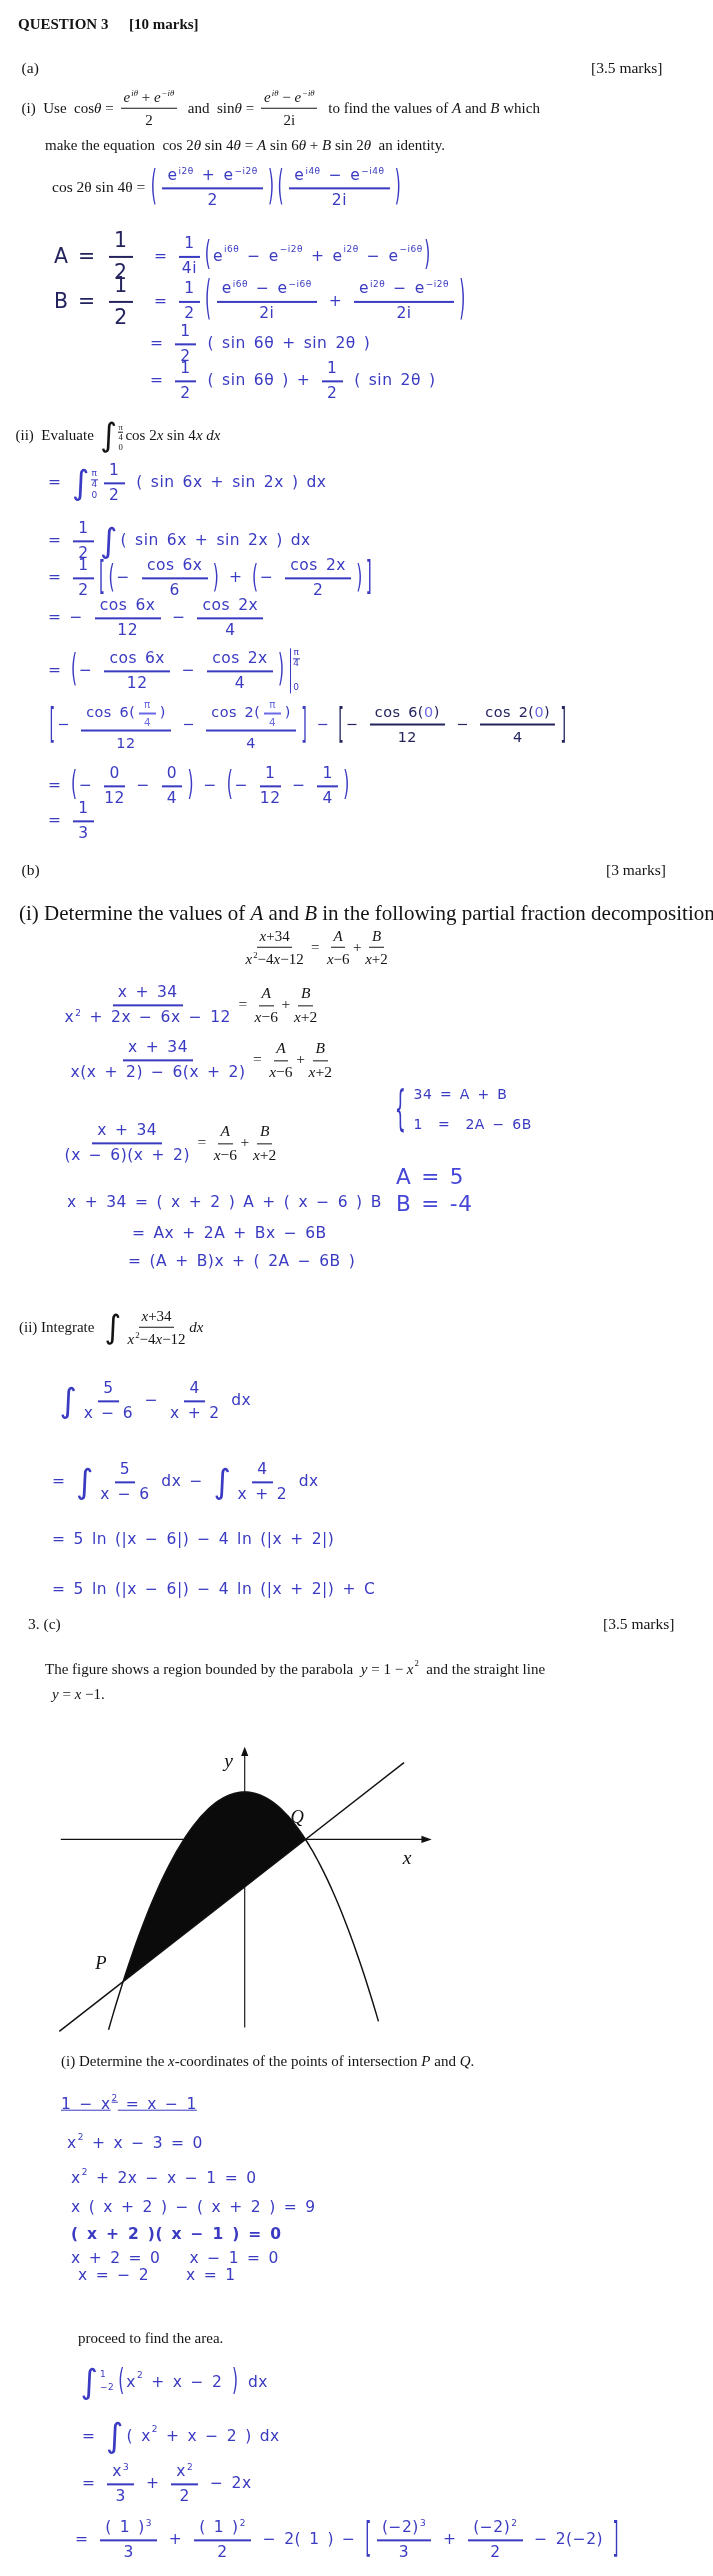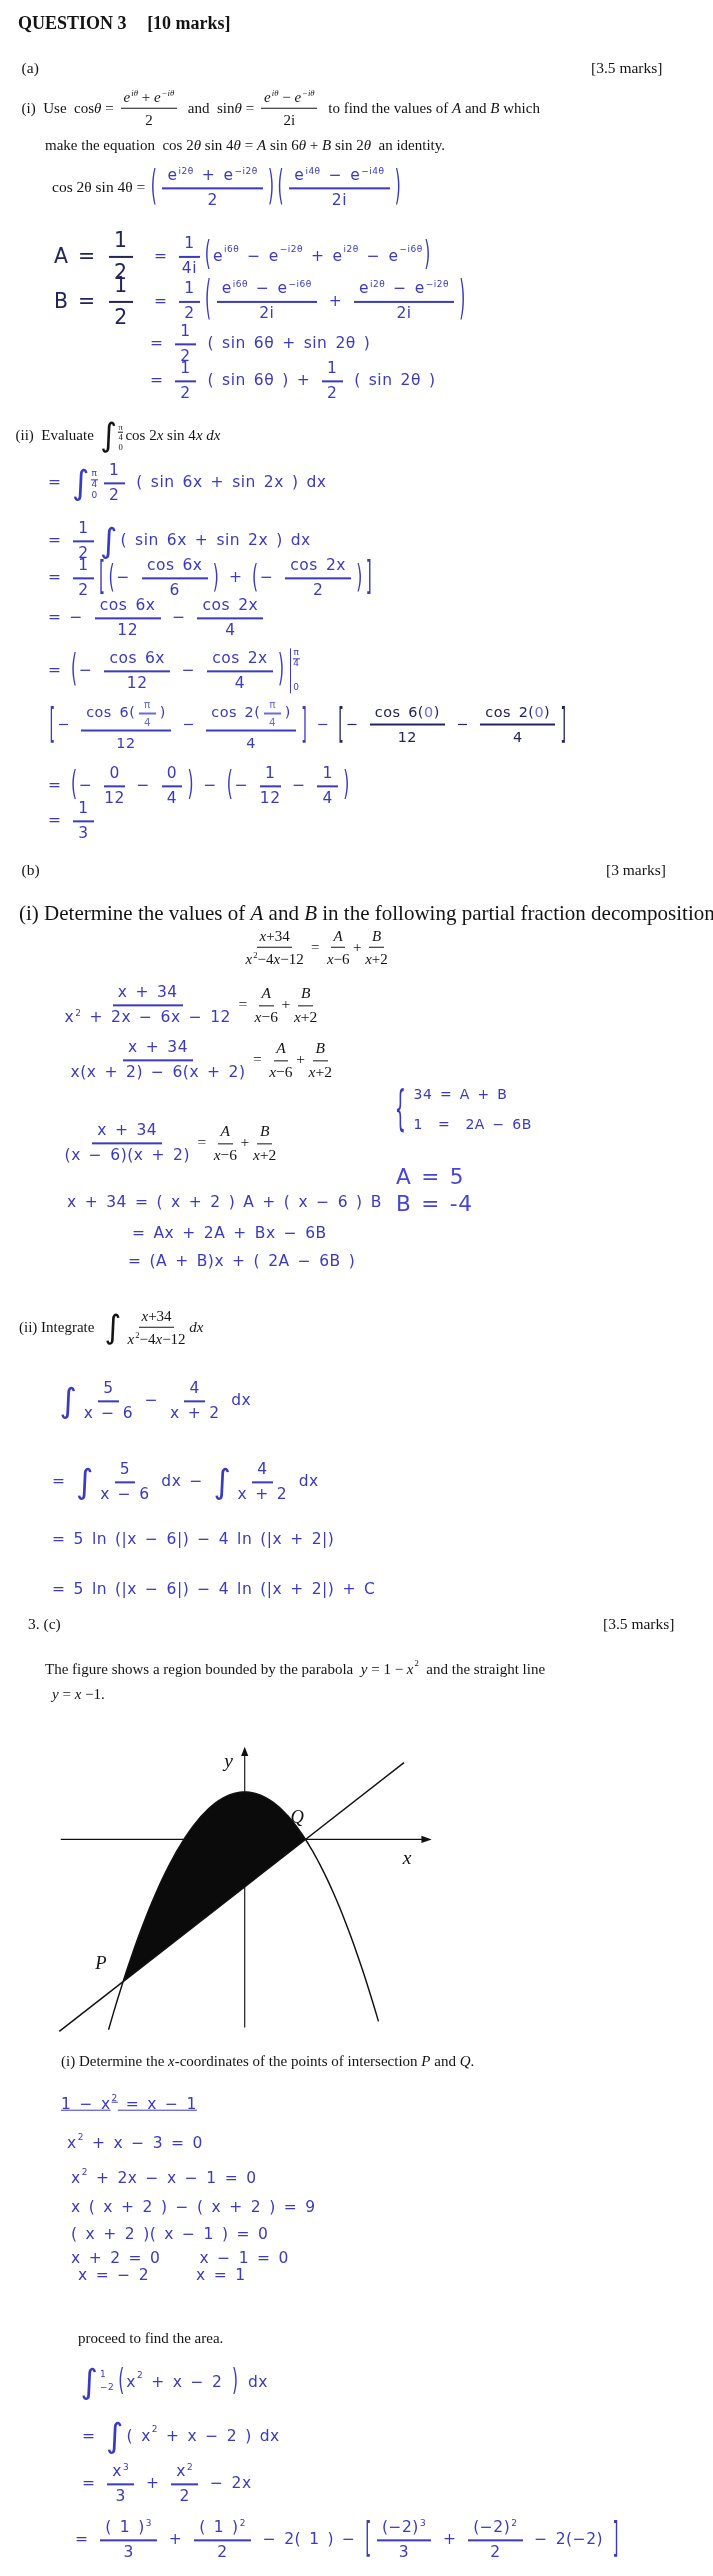--- a/index.html
+++ b/index.html
@@ -50,21 +50,21 @@
       <polygon points="475,30 468,48 482,48" fill="#111"></polygon>
       <path id="region-path" fill="#0b0b0b" stroke="none" d="M239.0,486.0 L243.7,471.4 L248.4,457.1 L253.2,443.2 L257.9,429.5 L262.6,416.1 L267.3,403.0 L272.0,390.2 L276.8,377.7 L281.5,365.4 L286.2,353.5 L290.9,341.9 L295.6,330.6 L300.4,319.5 L305.1,308.8 L309.8,298.3 L314.5,288.2 L319.2,278.3 L324.0,268.7 L328.7,259.5 L333.4,250.5 L338.1,241.8 L342.8,233.4 L347.6,225.3 L352.3,217.5 L357.0,210.0 L361.7,202.8 L366.4,195.9 L371.2,189.2 L375.9,182.9 L380.6,176.9 L385.3,171.1 L390.0,165.7 L394.8,160.5 L399.5,155.7 L404.2,151.1 L408.9,146.9 L413.6,142.9 L418.4,139.2 L423.1,135.8 L427.8,132.7 L432.5,129.9 L437.2,127.4 L442.0,125.2 L446.7,123.3 L451.4,121.7 L456.1,120.4 L460.8,119.3 L465.6,118.6 L470.3,118.1 L475.0,118.0 L479.7,118.1 L484.4,118.6 L489.2,119.3 L493.9,120.4 L498.6,121.7 L503.3,123.3 L508.0,125.2 L512.8,127.4 L517.5,129.9 L522.2,132.7 L526.9,135.8 L531.6,139.2 L536.4,142.9 L541.1,146.9 L545.8,151.1 L550.5,155.7 L555.2,160.5 L560.0,165.7 L564.7,171.1 L569.4,176.9 L574.1,182.9 L578.8,189.2 L583.6,195.9 L588.3,202.8 L593.0,210.0 L239.0,486.0 Z"></path>
       <path id="parabola-path" fill="none" stroke="#111" stroke-width="2.8" d="M210.7,579.6 L215.4,563.3 L220.1,547.2 L224.8,531.5 L229.6,516.0 L234.3,500.9 L239.0,486.0 L243.7,471.4 L248.4,457.1 L253.2,443.2 L257.9,429.5 L262.6,416.1 L267.3,403.0 L272.0,390.2 L276.8,377.7 L281.5,365.4 L286.2,353.5 L290.9,341.9 L295.6,330.6 L300.4,319.5 L305.1,308.8 L309.8,298.3 L314.5,288.2 L319.2,278.3 L324.0,268.7 L328.7,259.5 L333.4,250.5 L338.1,241.8 L342.8,233.4 L347.6,225.3 L352.3,217.5 L357.0,210.0 L361.7,202.8 L366.4,195.9 L371.2,189.2 L375.9,182.9 L380.6,176.9 L385.3,171.1 L390.0,165.7 L394.8,160.5 L399.5,155.7 L404.2,151.1 L408.9,146.9 L413.6,142.9 L418.4,139.2 L423.1,135.8 L427.8,132.7 L432.5,129.9 L437.2,127.4 L442.0,125.2 L446.7,123.3 L451.4,121.7 L456.1,120.4 L460.8,119.3 L465.6,118.6 L470.3,118.1 L475.0,118.0 L479.7,118.1 L484.4,118.6 L489.2,119.3 L493.9,120.4 L498.6,121.7 L503.3,123.3 L508.0,125.2 L512.8,127.4 L517.5,129.9 L522.2,132.7 L526.9,135.8 L531.6,139.2 L536.4,142.9 L541.1,146.9 L545.8,151.1 L550.5,155.7 L555.2,160.5 L560.0,165.7 L564.7,171.1 L569.4,176.9 L574.1,182.9 L578.8,189.2 L583.6,195.9 L588.3,202.8 L593.0,210.0 L597.7,217.5 L602.4,225.3 L607.2,233.4 L611.9,241.8 L616.6,250.5 L621.3,259.5 L626.0,268.7 L630.8,278.3 L635.5,288.2 L640.2,298.3 L644.9,308.8 L649.6,319.5 L654.4,330.6 L659.1,341.9 L663.8,353.5 L668.5,365.4 L673.2,377.7 L678.0,390.2 L682.7,403.0 L687.4,416.1 L692.1,429.5 L696.8,443.2 L701.6,457.1 L706.3,471.4 L711.0,486.0 L715.7,500.9 L720.4,516.0 L725.2,531.5 L729.9,547.2 L734.6,563.3"></path>
       <path id="line-path" fill="none" stroke="#111" stroke-width="2.8" d="M115.1,582.6 L784.2,61.0"></path>
       <text x="790" y="258" font-size="38" text-anchor="middle">x</text>
       <text x="452" y="70" font-size="38" text-anchor="end">y</text>
       <text x="577" y="178" font-size="36" text-anchor="middle">Q</text>
       <text x="196" y="462" font-size="36" text-anchor="middle">P</text>
     </svg>
   </div>
-<div class="line p" style="top: 24px; left: 18px; font-size: 18px;"><span class="tk bd">QUESTION 3</span><span class="tk bd" style="margin-left: 20.6px;">[10 marks]</span></div>
+<div class="line p" style="top: 24px; left: 18px; font-size: 15px;"><span class="tk bd">QUESTION 3</span><span class="tk bd" style="margin-left: 20.6px;">[10 marks]</span></div>
     <div class="line p" style="top: 68px; left: 21.6px; font-size: 15.5px;"><span class="tk">(a)</span></div>
     <div class="line p" style="top: 68px; left: 591px; font-size: 15.5px;"><span class="tk">[3.5 marks]</span></div>
     <div class="line p" style="top: 108px; left: 21.6px; font-size: 15px;"><span class="tk">(i)  Use  cos</span><span class="tk mi">θ</span><span class="tk"> = </span><span class="fr"><span class="n"><span class="tk mi">e</span><span class="tk sup mi">iθ</span><span class="tk"> + </span><span class="tk mi">e</span><span class="tk sup mi">−iθ</span></span><span class="d"><span class="tk">2</span></span></span><span class="tk">  and  sin</span><span class="tk mi">θ</span><span class="tk"> = </span><span class="fr"><span class="n"><span class="tk mi">e</span><span class="tk sup mi">iθ</span><span class="tk"> − </span><span class="tk mi">e</span><span class="tk sup mi">−iθ</span></span><span class="d"><span class="tk">2i</span></span></span><span class="tk">  to find the values of </span><span class="tk mi">A</span><span class="tk"> and </span><span class="tk mi">B</span><span class="tk"> which</span></div>
     <div class="line p" style="top: 145px; left: 45px; font-size: 15px;"><span class="tk">make the equation  cos 2</span><span class="tk mi">θ</span><span class="tk"> sin 4</span><span class="tk mi">θ</span><span class="tk"> = </span><span class="tk mi">A</span><span class="tk"> sin 6</span><span class="tk mi">θ</span><span class="tk"> + </span><span class="tk mi">B</span><span class="tk"> sin 2</span><span class="tk mi">θ</span><span class="tk">  an identity.</span></div>
     <div class="line h" style="top: 188px; left: 52px; font-size: 15.5px;"><span class="tk rm">cos 2θ sin 4θ = </span><span class="big" style="transform: scaleY(2.6);">(</span><span class="fr"><span class="n"><span class="tk">e</span><span class="tk sup">i2θ</span><span class="tk"> + </span><span class="tk">e</span><span class="tk sup">−i2θ</span></span><span class="d"><span class="tk">2</span></span></span><span class="big" style="transform: scaleY(2.6);">)</span><span class="big" style="transform: scaleY(2.6);">(</span><span class="fr"><span class="n"><span class="tk">e</span><span class="tk sup">i4θ</span><span class="tk"> − </span><span class="tk">e</span><span class="tk sup">−i4θ</span></span><span class="d"><span class="tk">2i</span></span></span><span class="big" style="transform: scaleY(2.6);">)</span></div>
     <div class="line h" style="top: 256px; left: 54px; font-size: 15.5px;"><span class="tk dk lg">A = </span><span class="fr dk lg"><span class="n"><span class="tk">1</span></span><span class="d"><span class="tk">2</span></span></span><span class="tk" style="margin-left: 17.5px;">= </span><span class="fr"><span class="n"><span class="tk">1</span></span><span class="d"><span class="tk">4i</span></span></span><span class="big" style="transform: scaleY(2.2);">(</span><span class="tk">e</span><span class="tk sup">i6θ</span><span class="tk"> − </span><span class="tk">e</span><span class="tk sup">−i2θ</span><span class="tk"> + </span><span class="tk">e</span><span class="tk sup">i2θ</span><span class="tk"> − </span><span class="tk">e</span><span class="tk sup">−i6θ</span><span class="big" style="transform: scaleY(2.2);">)</span></div>
     <div class="line h" style="top: 301px; left: 54px; font-size: 15.5px;"><span class="tk dk lg">B = </span><span class="fr dk lg"><span class="n"><span class="tk">1</span></span><span class="d"><span class="tk">2</span></span></span><span class="tk" style="margin-left: 17.5px;">= </span><span class="fr"><span class="n"><span class="tk">1</span></span><span class="d"><span class="tk">2</span></span></span><span class="big" style="transform: scaleY(3);">(</span><span class="fr"><span class="n"><span class="tk">e</span><span class="tk sup">i6θ</span><span class="tk"> − </span><span class="tk">e</span><span class="tk sup">−i6θ</span></span><span class="d"><span class="tk">2i</span></span></span><span class="tk"> + </span><span class="fr"><span class="n"><span class="tk">e</span><span class="tk sup">i2θ</span><span class="tk"> − </span><span class="tk">e</span><span class="tk sup">−i2θ</span></span><span class="d"><span class="tk">2i</span></span></span><span class="big" style="transform: scaleY(3);">)</span></div>
     <div class="line h" style="top: 344px; left: 150px; font-size: 15.5px;"><span class="tk">= </span><span class="fr"><span class="n"><span class="tk">1</span></span><span class="d"><span class="tk">2</span></span></span><span class="tk"> ( sin 6θ + sin 2θ )</span></div>
     <div class="line h" style="top: 381px; left: 150px; font-size: 15.5px;"><span class="tk">= </span><span class="fr"><span class="n"><span class="tk">1</span></span><span class="d"><span class="tk">2</span></span></span><span class="tk"> ( sin 6θ ) + </span><span class="fr"><span class="n"><span class="tk">1</span></span><span class="d"><span class="tk">2</span></span></span><span class="tk"> ( sin 2θ )</span></div>
     <div class="line p" style="top: 435px; left: 15.5px; font-size: 15px;"><span class="tk">(ii)  Evaluate </span><span class="int"><span class="sg">∫</span><span class="bnd"><span class="mini"><span>π</span><span class="mb">4</span></span><span>0</span></span></span><span class="tk">cos 2</span><span class="tk mi">x</span><span class="tk"> sin 4</span><span class="tk mi">x</span><span class="tk"> </span><span class="tk mi">dx</span></div>
@@ -96,23 +96,23 @@
     <div class="line h" style="top: 1589px; left: 52px; font-size: 15.5px;"><span class="tk">= 5 ln (|x − 6|) − 4 ln (|x + 2|) + C</span></div>
     <div class="line p" style="top: 1624px; left: 28px; font-size: 15.5px;"><span class="tk">3. (c)</span></div>
     <div class="line p" style="top: 1624px; left: 603px; font-size: 15.5px;"><span class="tk">[3.5 marks]</span></div>
     <div class="line p" style="top: 1669px; left: 45px; font-size: 15px;"><span class="tk">The figure shows a region bounded by the parabola  </span><span class="tk mi">y</span><span class="tk"> = 1 − </span><span class="tk mi">x</span><span class="tk sup">2</span><span class="tk">  and the straight line</span></div>
     <div class="line p" style="top: 1694px; left: 52px; font-size: 15px;"><span class="tk mi">y</span><span class="tk"> = </span><span class="tk mi">x</span><span class="tk"> −1.</span></div>
     <div class="line p" style="top: 2061px; left: 61px; font-size: 15px;"><span class="tk">(i) Determine the </span><span class="tk mi">x</span><span class="tk">-coordinates of the points of intersection </span><span class="tk mi">P</span><span class="tk"> and </span><span class="tk mi">Q</span><span class="tk">.</span></div>
     <div class="line h" style="top: 2104px; left: 61px; font-size: 15.5px; text-decoration: underline;"><span class="tk">1 − x</span><span class="tk sup">2</span><span class="tk"> = x − 1</span></div>
     <div class="line h" style="top: 2143px; left: 67px; font-size: 15.5px;"><span class="tk">x</span><span class="tk sup">2</span><span class="tk"> + x − 3 = 0</span></div>
     <div class="line h" style="top: 2178px; left: 71px; font-size: 15.5px;"><span class="tk">x</span><span class="tk sup">2</span><span class="tk"> + 2x − x − 1 = 0</span></div>
     <div class="line h" style="top: 2207px; left: 71px; font-size: 15.5px;"><span class="tk">x ( x + 2 ) − ( x + 2 ) = 9</span></div>
-    <div class="line h" style="top: 2234px; left: 71px; font-size: 15.5px;"><span class="tk">( x + 2 )( x − 1 ) = 0</span></div>
-    <div class="line h" style="top: 2258px; left: 71px; font-size: 15.5px;"><span class="tk">x + 2 = 0</span><span class="tk" style="margin-left: 39px;">x − 1 = 0</span></div>
-    <div class="line h" style="top: 2275px; left: 78px; font-size: 15.5px;"><span class="tk">x = − 2</span><span class="tk" style="margin-left: 47px;">x = 1</span></div>
+    <div class="line h" style="top: 2234px; left: 71px; font-size: 15.5px; font-weight: bold;"><span class="tk">( x + 2 )( x − 1 ) = 0</span></div>
+    <div class="line h" style="top: 2258px; left: 71px; font-size: 15.5px;"><span class="tk">x + 2 = 0</span><span class="tk" style="margin-left: 29px;">x − 1 = 0</span></div>
+    <div class="line h" style="top: 2275px; left: 78px; font-size: 15.5px;"><span class="tk">x = − 2</span><span class="tk" style="margin-left: 37px;">x = 1</span></div>
     <div class="line p" style="top: 2338px; left: 78px; font-size: 15px;"><span class="tk">proceed to find the area.</span></div>
     <div class="line h" style="top: 2382px; left: 78px; font-size: 15.5px;"><span class="int"><span class="sg">∫</span><span class="bnd"><span>1</span><span>−2</span></span></span><span class="big" style="transform: scaleY(1.9);">(</span><span class="tk">x</span><span class="tk sup">2</span><span class="tk"> + x − 2 </span><span class="big" style="transform: scaleY(1.9);">)</span><span class="tk"> dx</span></div>
     <div class="line h" style="top: 2436px; left: 82px; font-size: 15.5px;"><span class="tk">= </span><span class="int"><span class="sg">∫</span></span><span class="tk">( x</span><span class="tk sup">2</span><span class="tk"> + x − 2 ) dx</span></div>
     <div class="line h" style="top: 2484px; left: 82px; font-size: 15.5px;"><span class="tk">= </span><span class="fr"><span class="n"><span class="tk">x</span><span class="tk sup">3</span></span><span class="d"><span class="tk">3</span></span></span><span class="tk"> + </span><span class="fr"><span class="n"><span class="tk">x</span><span class="tk sup">2</span></span><span class="d"><span class="tk">2</span></span></span><span class="tk"> − 2x</span></div>
     <div class="line h" style="top: 2540px; left: 75px; font-size: 15.5px;"><span class="tk">= </span><span class="fr"><span class="n"><span class="tk">( 1 )</span><span class="tk sup">3</span></span><span class="d"><span class="tk">3</span></span></span><span class="tk"> + </span><span class="fr"><span class="n"><span class="tk">( 1 )</span><span class="tk sup">2</span></span><span class="d"><span class="tk">2</span></span></span><span class="tk"> − 2( 1 ) − </span><span class="big" style="transform: scaleY(2.6);">[</span><span class="fr"><span class="n"><span class="tk">(−2)</span><span class="tk sup">3</span></span><span class="d"><span class="tk">3</span></span></span><span class="tk"> + </span><span class="fr"><span class="n"><span class="tk">(−2)</span><span class="tk sup">2</span></span><span class="d"><span class="tk">2</span></span></span><span class="tk"> − 2(−2) </span><span class="big" style="transform: scaleY(2.6);">]</span></div>
     <div class="line h" style="top: 2598px; left: 71px; font-size: 15.5px;"><span class="fr"><span class="n"><span class="tk">9</span></span></span></div>
   </div>
 
 
 </body></html>

